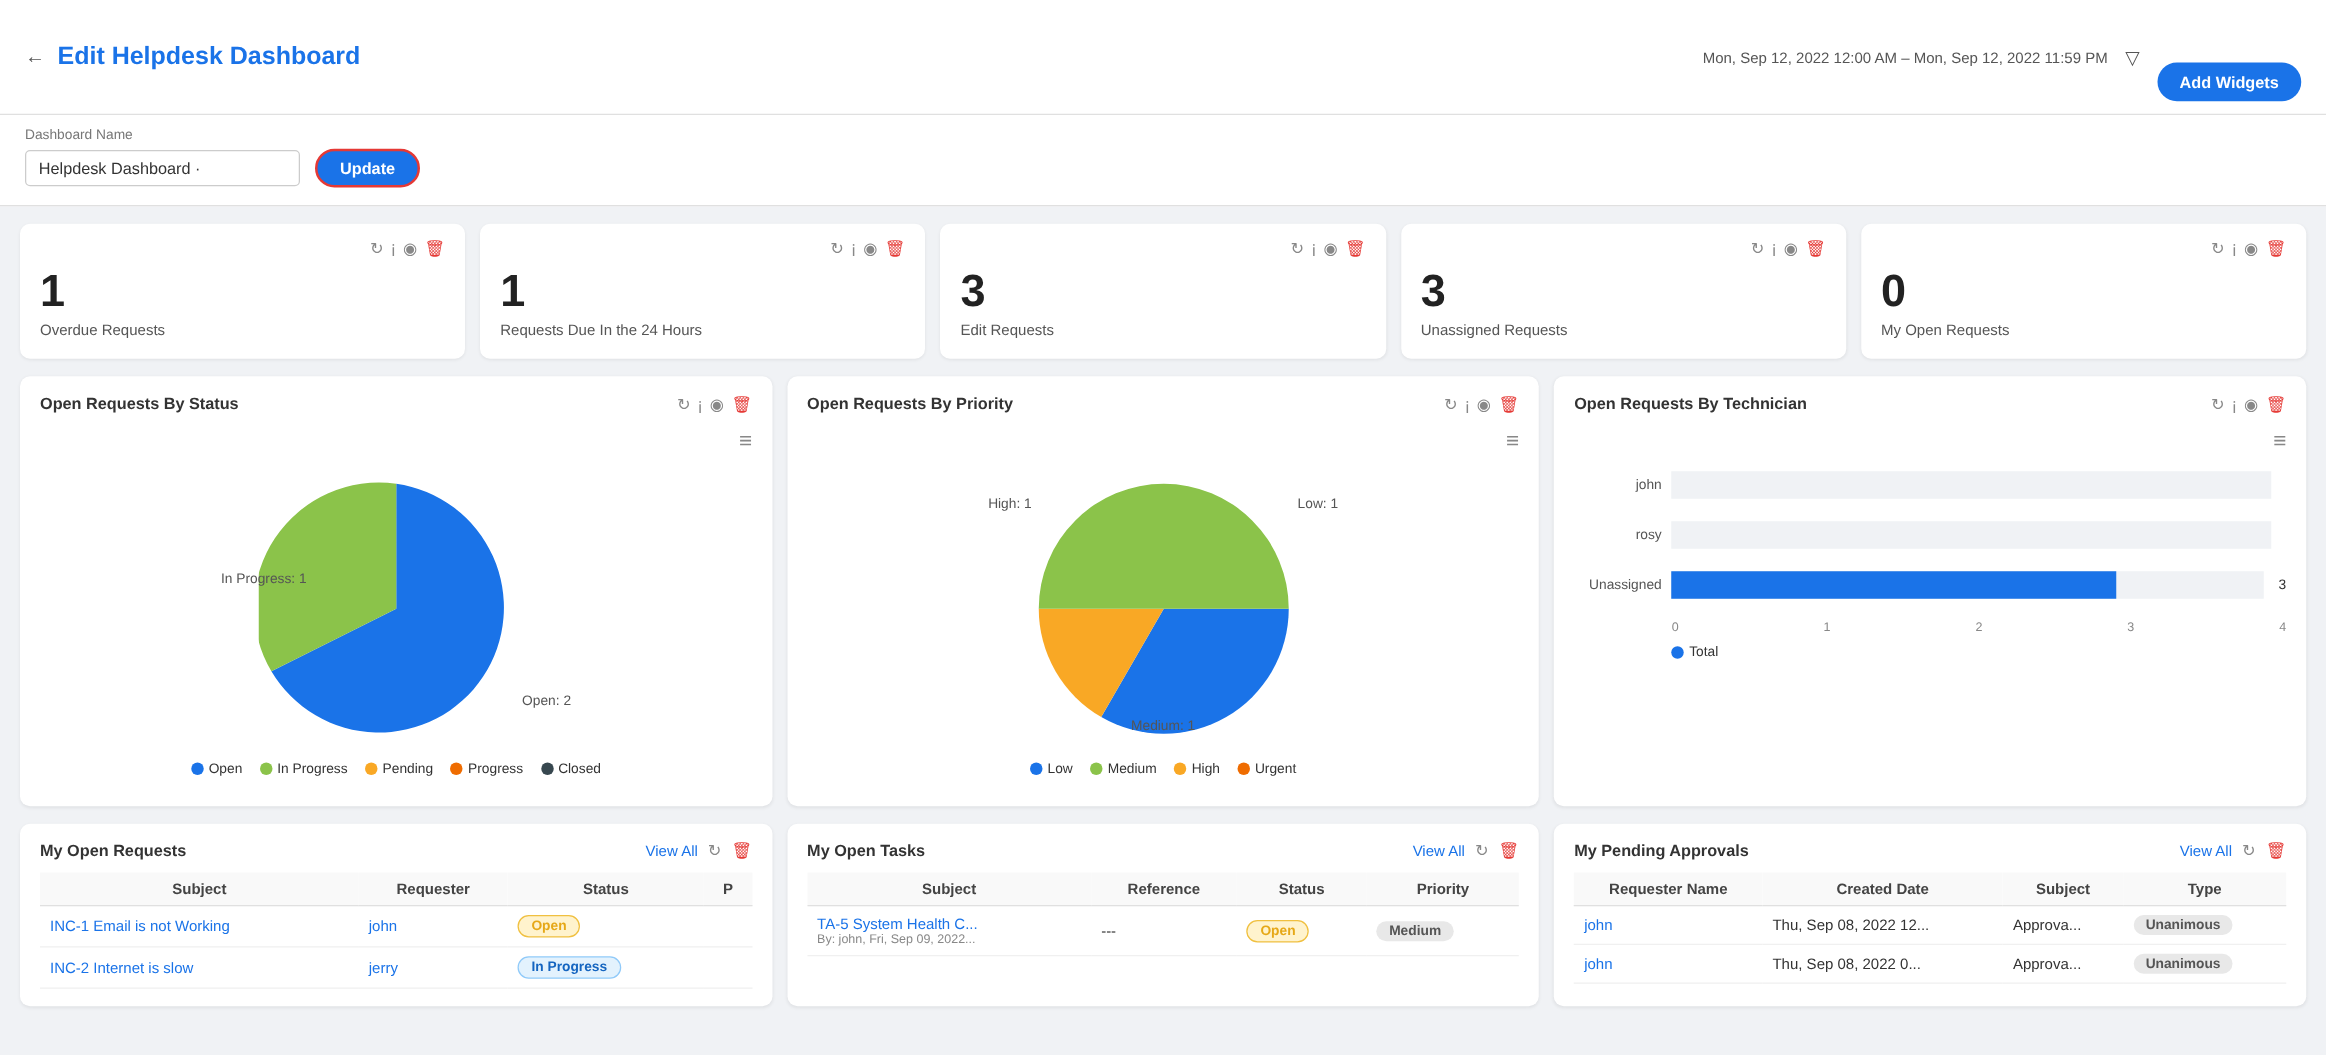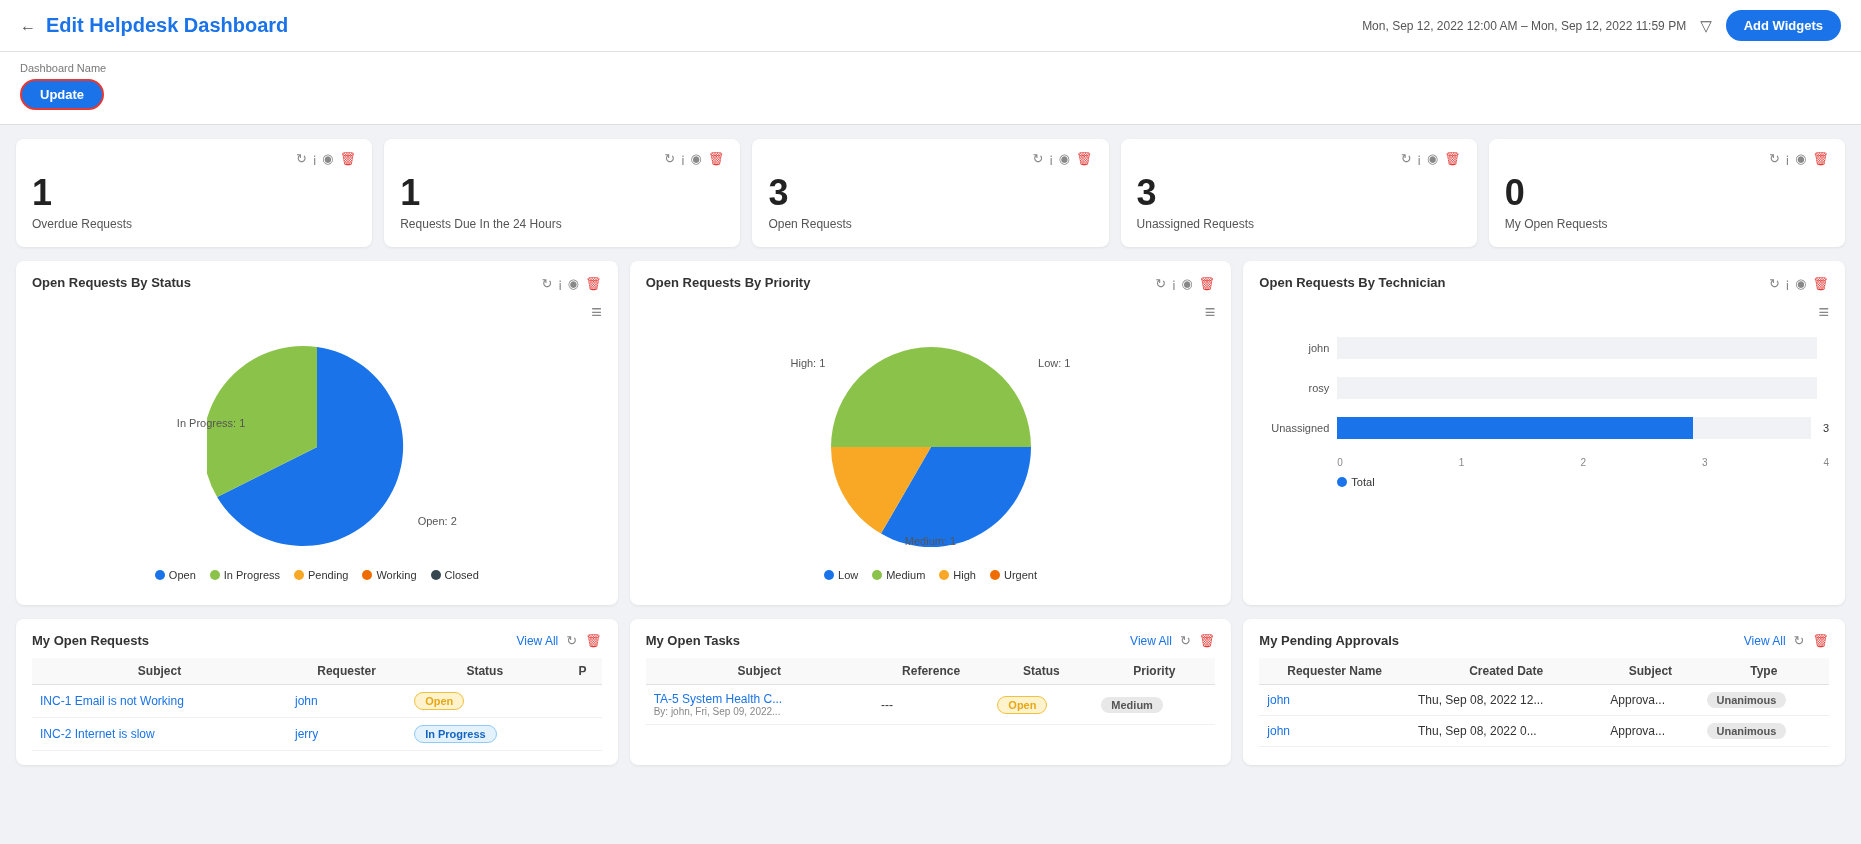--- a/index.html
+++ b/index.html
@@ -22,20 +22,21 @@
     .filter-icon { color: #555; font-size: 15px; cursor: pointer; }
     .add-widget-btn {
       background: #1a73e8;
       color: #fff;
       border: none;
       border-radius: 20px;
       padding: 8px 18px;
       font-size: 13px;
       font-weight: 600;
       cursor: pointer;
+      margin-top: 40px;
     }
 
     
     .dashboard-name-bar {
       background: #fff;
       padding: 10px 20px 14px 20px;
       border-bottom: 1px solid #e0e0e0;
     }
     .dashboard-name-label { font-size: 11px; color: #777; margin-bottom: 5px; }
     .dashboard-name-row { display: flex; align-items: center; gap: 12px; }
@@ -158,20 +159,21 @@
   <div class="top-header-right">
     <span class="date-range">Mon, Sep 12, 2022 12:00 AM – Mon, Sep 12, 2022 11:59 PM</span>
     <span class="filter-icon">▽</span>
     <button class="add-widget-btn">Add Widgets</button>
   </div>
 </div>
 
 <div class="dashboard-name-bar">
   <div class="dashboard-name-label">Dashboard Name</div>
   <div class="dashboard-name-row">
+    <input class="dashboard-name-input" type="text" value="Helpdesk Dashboard ·" style="">
     <button class="update-btn">Update</button>
   </div>
 </div>
 
 <div class="main-content">
 
   <div class="stats-row">
 
   <div class="stat-card">
       <div class="card-icons">
@@ -194,21 +196,21 @@
       <div class="stat-label">Requests Due In the 24 Hours</div>
     </div>
       <div class="stat-card">
       <div class="card-icons">
         <span class="icon-refresh">↻</span>
         <span class="icon-info">ℹ</span>
         <span class="icon-eye">◉</span>
         <span class="icon-delete">🗑</span>
       </div>
       <div class="stat-number">3</div>
-      <div class="stat-label">Open Requests</div>
+      <div class="stat-label">Edit Requests</div>
     </div>
       <div class="stat-card">
       <div class="card-icons">
         <span class="icon-refresh">↻</span>
         <span class="icon-info">ℹ</span>
         <span class="icon-eye">◉</span>
         <span class="icon-delete">🗑</span>
       </div>
       <div class="stat-number">3</div>
       <div class="stat-label">Unassigned Requests</div>
@@ -260,21 +262,21 @@
           <div class="legend-item">
             <span class="legend-dot" style="background:#8bc34a;"></span>
             <span>In Progress</span>
           </div>
           <div class="legend-item">
             <span class="legend-dot" style="background:#f9a825;"></span>
             <span>Pending</span>
           </div>
           <div class="legend-item">
             <span class="legend-dot" style="background:#ef6c00;"></span>
-            <span>Working</span>
+            <span>Progress</span>
           </div>
           <div class="legend-item">
             <span class="legend-dot" style="background:#37474f;"></span>
             <span>Closed</span>
           </div>
         </div>
       </div>
     </div>
 
     <div class="chart-card">

